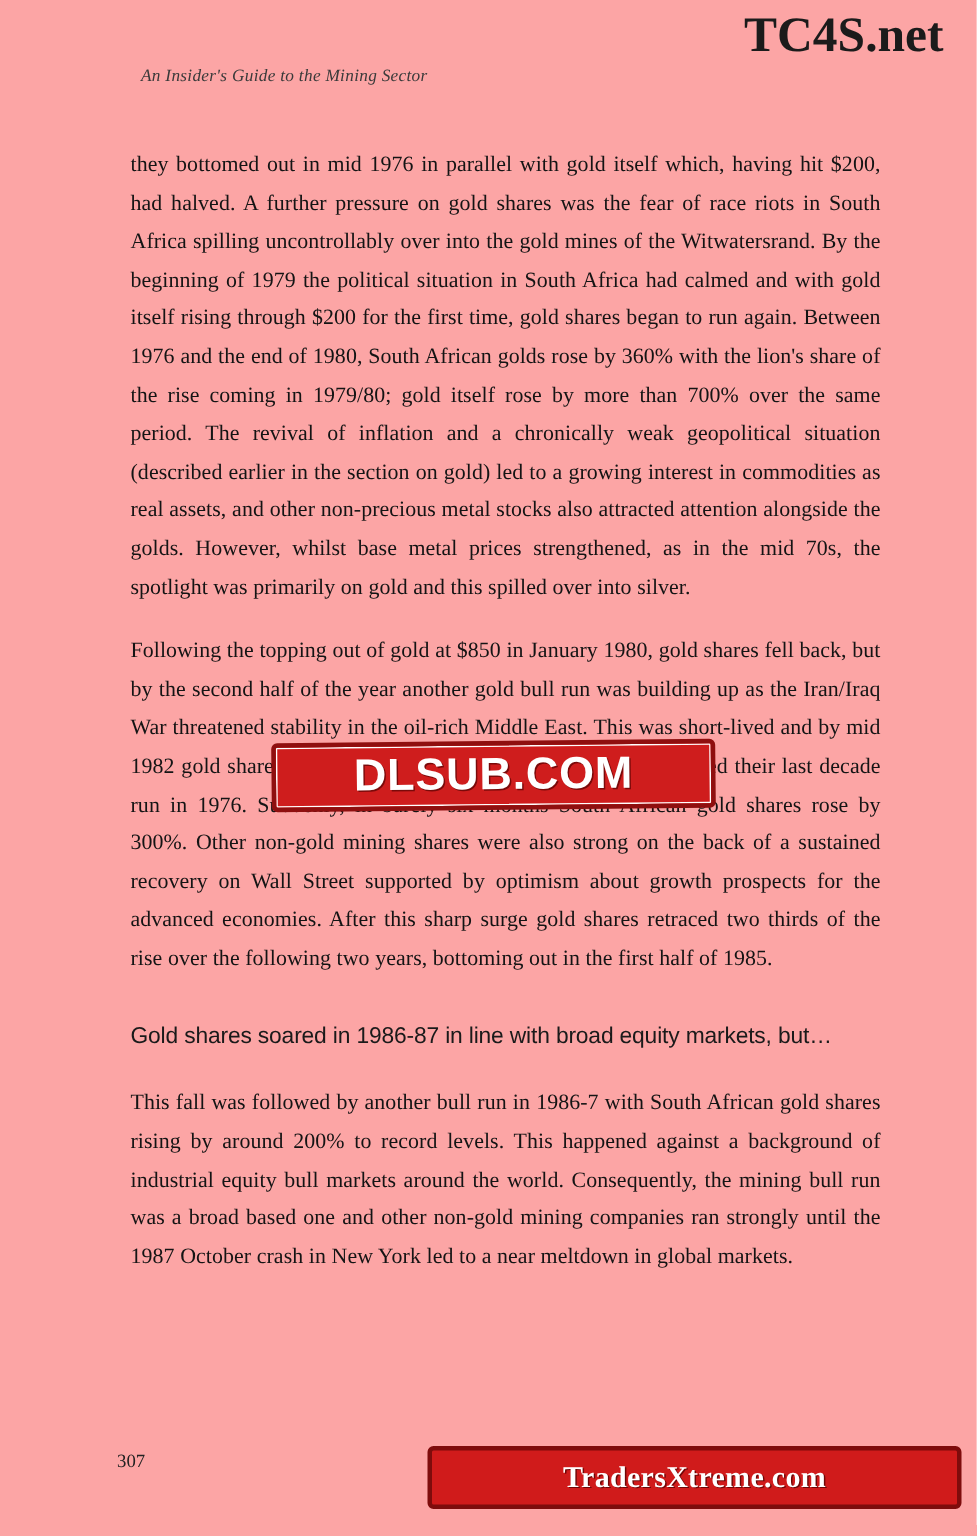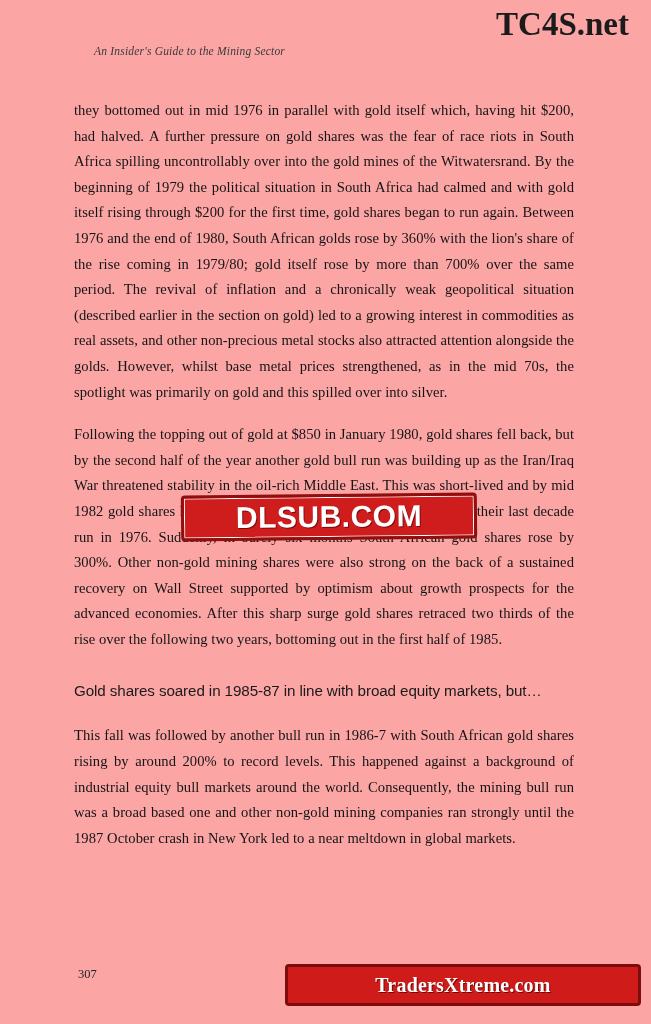--- a/index.html
+++ b/index.html
@@ -45,21 +45,21 @@
     font-style: italic;
     color: #3a3a3a;
     letter-spacing: 0.2px;
     margin-left: 16px;
   }
 
   
   .column {
     position: absolute;
     top: 98px;
-    left: 74px;
+    left: 87px;
     width: 500px;
   }
 
   p.body {
     margin: 0 0 17px 0;
     font-family: "Liberation Serif", serif;
     font-size: 14.6px;
     line-height: 25.6px;
     text-align: justify;
     color: #141414;
@@ -141,21 +141,21 @@
 
 <div class="page">
 
   <div class="wm-top">TC4S.net</div>
 
   <div class="running-head">An Insider's Guide to the Mining Sector</div>
 
   <div class="column">
     <p class="body">they bottomed out in mid 1976 in parallel with gold itself which, having hit $200, had halved. A further pressure on gold shares was the fear of race riots in South Africa spilling uncontrollably over into the gold mines of the Witwatersrand. By the beginning of 1979 the political situation in South Africa had calmed and with gold itself rising through $200 for the first time, gold shares began to run again. Between 1976 and the end of 1980, South African golds rose by 360% with the lion's share of the rise coming in 1979/80; gold itself rose by more than 700% over the same period. The revival of inflation and a chronically weak geopolitical situation (described earlier in the section on gold) led to a growing interest in commodities as real assets, and other non-precious metal stocks also attracted attention alongside the golds. However, whilst base metal prices strengthened, as in the mid 70s, the spotlight was primarily on gold and this spilled over into silver.</p>
     <p class="body">Following the topping out of gold at $850 in January 1980, gold shares fell back, but by the second half of the year another gold bull run was building up as the Iran/Iraq War threatened stability in the oil-rich Middle East. This was short-lived and by mid 1982 gold shares had fallen back to the level at which they started their last decade run in 1976. Suddenly, in barely six months South African gold shares rose by 300%. Other non-gold mining shares were also strong on the back of a sustained recovery on Wall Street supported by optimism about growth prospects for the advanced economies. After this sharp surge gold shares retraced two thirds of the rise over the following two years, bottoming out in the first half of 1985.</p>
-    <p class="subhead">Gold shares soared in 1985-87 in line with broad equity markets, but…</p>
+    <p class="subhead">Gold shares soared in 1986-87 in line with broad equity markets, but…</p>
     <p class="body">This fall was followed by another bull run in 1986-7 with South African gold shares rising by around 200% to record levels. This happened against a background of industrial equity bull markets around the world. Consequently, the mining bull run was a broad based one and other non-gold mining companies ran strongly until the 1987 October crash in New York led to a near meltdown in global markets.</p>
   </div>
 
   <div class="folio">307</div>
 
   <div class="wm-mid">
     <span>DLSUB.COM</span>
   </div>
 
   <div class="wm-bottom">

